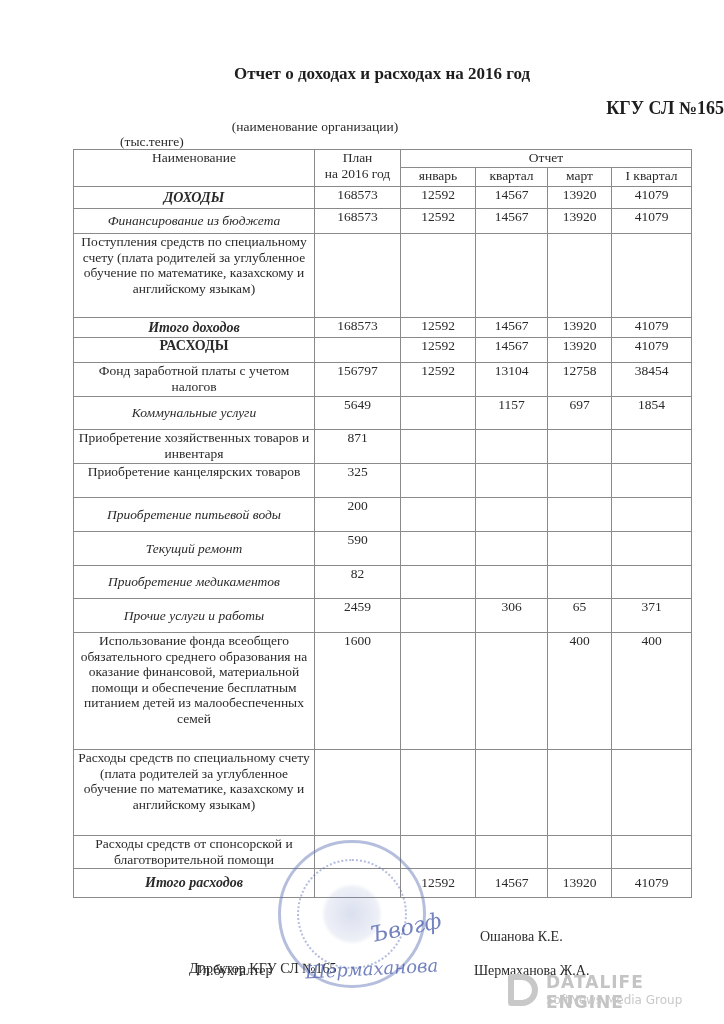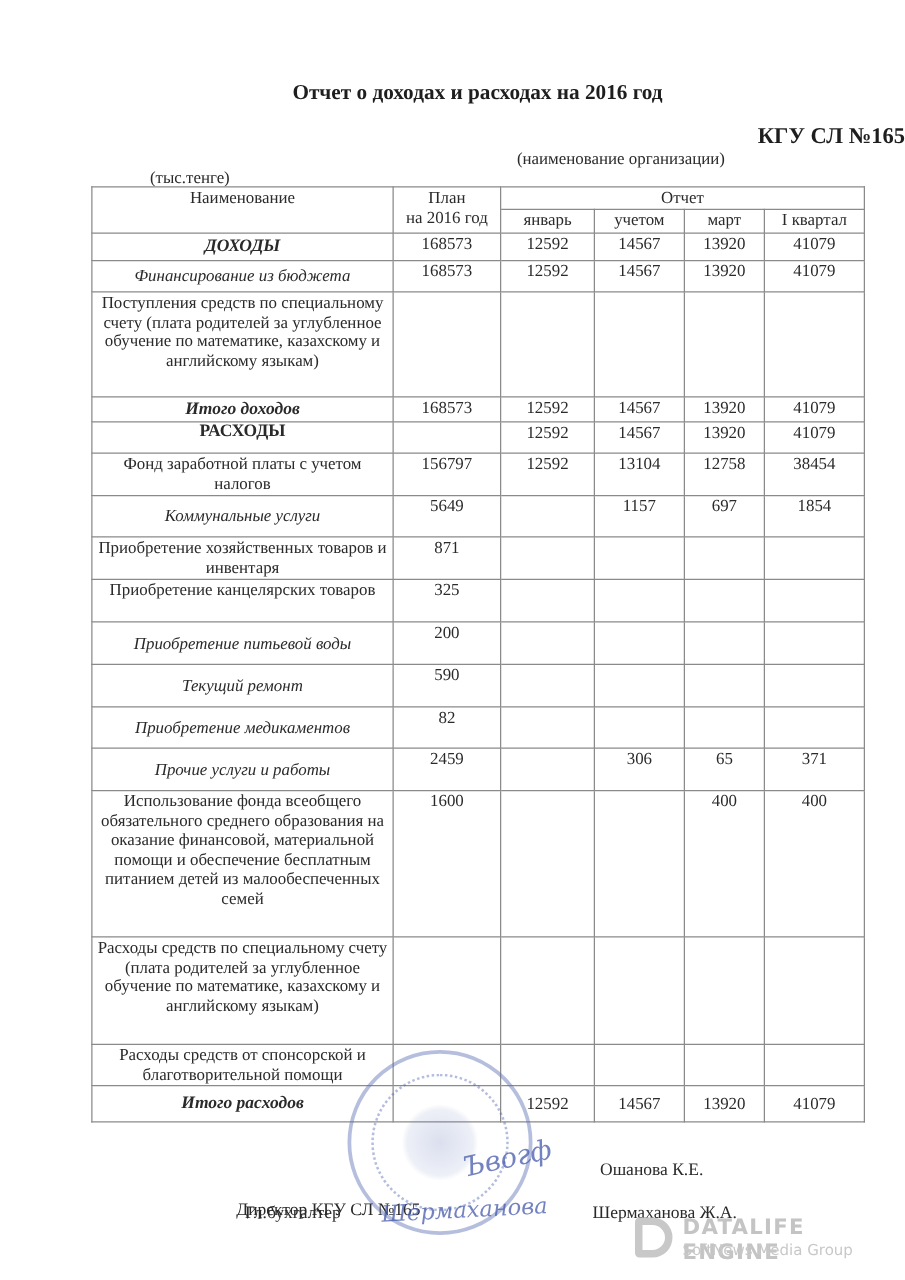--- a/index.html
+++ b/index.html
@@ -18,21 +18,21 @@
       padding-left: 40px; box-sizing: border-box;
     }
     .org {
       position: absolute; left: 0; width: 724px; top: 98px;
       text-align: right; font-weight: bold; font-size: 18px;
       padding-left: 50px; box-sizing: border-box;
       color: #1e1e1e;
     }
     .org-caption {
       position: absolute; left: 0; width: 580px; top: 119px;
-      text-align: right; font-size: 13.5px;
+      text-align: center; font-size: 13.5px;
       padding-left: 50px; box-sizing: border-box;
     }
     .units {
       position: absolute; left: 0; width: 724px; top: 134px;
       font-size: 13.5px;
       padding-left: 120px; box-sizing: border-box;
     }
     table.report {
       position: absolute; left: 73px; top: 149px;
       border-collapse: collapse;
@@ -111,21 +111,21 @@
       <tr style="height:18px">
     <td rowspan="2">Наименование</td>
     <td rowspan="2">
       <div>План</div>
       <div>на 2016 год</div>
     </td>
     <td colspan="4">Отчет</td>
   </tr>
   <tr style="height:19px">
     <td>январь</td>
-    <td>учетом</td>
+    <td>квартал</td>
     <td>март</td>
     <td>I квартал</td>
   </tr>
 
   <tr class="bold" style="height:22px">
     <td class="name vmid">ДОХОДЫ</td>
     <td class="plan">168573</td>
     <td class="num">12592</td>
     <td class="num">14567</td>
     <td class="num">13920</td>

